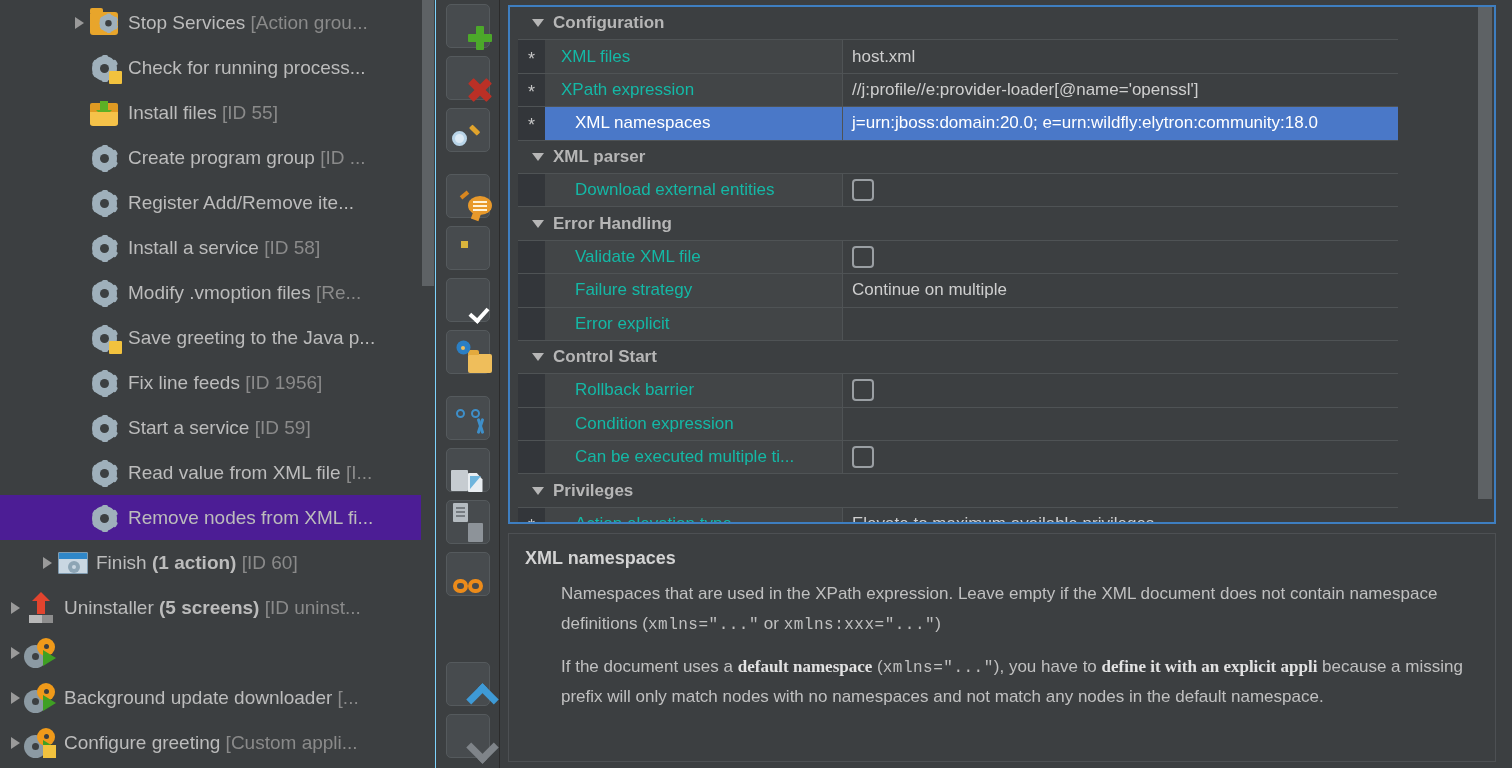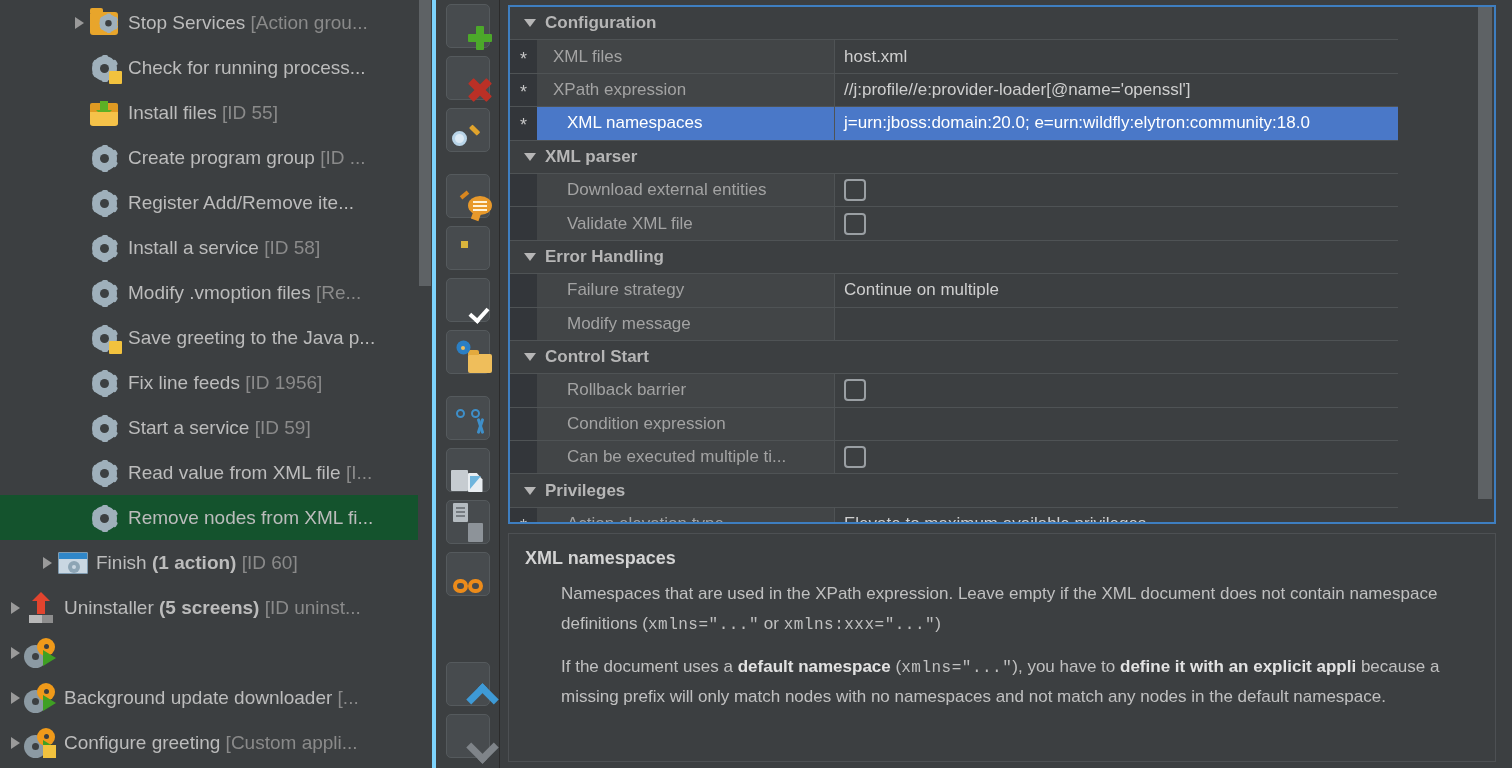--- a/index.html
+++ b/index.html
@@ -9,33 +9,33 @@
     font-family: "Liberation Sans", sans-serif;
     overflow: hidden;
   }
   .app { position: relative; width: 1512px; height: 768px; display: flex; background: #3c3f41; }
 
   
   .tree-panel {
     position: relative;
     width: 436px; height: 768px;
     background: #3c3f41;
-    border-right: 4px solid #7dd3fc;
+    border-right: 1px solid #7dd3fc;
     overflow: hidden;
   }
   .tree-inner { position: relative; width: 436px; }
   .tree-row {
     position: relative;
     height: 45px;
     display: flex;
     align-items: center;
     padding-right: 4px;
     white-space: nowrap;
   }
-  .tree-row.selected { background: #14532d; }
+  .tree-row.selected { background: #4c1d95; }
   .tree-arrow {
     width: 22px; height: 45px;
     display: flex; align-items: center; justify-content: center;
     flex: 0 0 22px;
   }
   .tree-arrow .tri {
     width: 0; height: 0;
     border-left: 9px solid #9a9a9a;
     border-top: 6px solid transparent;
     border-bottom: 6px solid transparent;
@@ -361,21 +361,21 @@
 
   
   .props {
     position: absolute;
     left: 8px; top: 5px;
     width: 988px; height: 519px;
     border: 2px solid #3e7ec0;
     background: #3c3f41;
     overflow: hidden;
   }
-  .props-body { position: relative; width: 888px; }
+  .props-body { position: relative; width: 888px; padding-left: 8px; }
   .prow { display: flex; height: 33.4px; align-items: stretch; }
   .prow.group { background: #3c3f41; }
   .grp-cell {
     display: flex; align-items: center;
     width: 100%;
     border-bottom: 1px solid #4f5355;
     padding-left: 14px;
     gap: 9px;
   }
   .grp-tri {
@@ -394,21 +394,21 @@
     color: #c6c6c6; font-size: 18px; line-height: 1;
     padding-top: 4px;
   }
   .name-col {
     flex: 0 0 298px; width: 298px;
     display: flex; align-items: center;
     border-bottom: 1px solid #4f5355;
     border-right: 1px solid #4f5355;
     padding-left: 16px;
     background: #424547;
-    font-size: 17px; color: #a3a3a3;
+    font-size: 17px; color: #14b8a6;
     white-space: nowrap; overflow: hidden;
   }
   .name-col.indent { padding-left: 30px; }
   .val-col {
     flex: 1 1 auto;
     display: flex; align-items: center;
     border-bottom: 1px solid #4f5355;
     padding-left: 9px;
     background: #3c3f41;
     font-size: 17px; color: #cfcfcf;
@@ -447,21 +447,21 @@
     overflow: hidden;
   }
   .desc-title {
     font-size: 18px; font-weight: bold; color: #d3d3d3;
     margin-bottom: 10px;
   }
   .desc-body {
     font-size: 17px; color: #c0c0c0; line-height: 1.78; margin-left: 36px;
   }
   .desc-body p { margin-bottom: 12px; }
-  .desc-body b { color: #e2e2e2; font-weight: bold; }
+  .desc-body b { color: #e2e2e2; font-weight: bold; font-family: Liberation Serif, serif; }
   .mono { font-family: "Liberation Mono", monospace; font-size: 16px; letter-spacing: 0.5px; }
 </style>
 </head>
 <body>
 
 <div class="app">
 
   <div class="tree-panel">
     <div class="tree-inner" id="tree-list">
         <div class="tree-row">
@@ -763,41 +763,41 @@
               <span class="grp-label">XML parser</span>
             </div>
           </div>
           <div class="prow">
             <div class="star-col"></div>
             <div class="name-col indent">Download external entities</div>
             <div class="val-col">
               <span class="cbox"></span>
             </div>
           </div>
+          <div class="prow group">
+            <div class="grp-cell">
+              <span class="grp-tri"></span>
+              <span class="grp-label">Error Handling</span>
+            </div>
+          </div>
           <div class="prow">
             <div class="star-col"></div>
             <div class="name-col indent">Validate XML file</div>
             <div class="val-col">
               <span class="cbox"></span>
             </div>
           </div>
-          <div class="prow group">
-            <div class="grp-cell">
-              <span class="grp-tri"></span>
-              <span class="grp-label">Error Handling</span>
-            </div>
-          </div>
           <div class="prow">
             <div class="star-col"></div>
             <div class="name-col indent">Failure strategy</div>
             <div class="val-col">Continue on multiple</div>
           </div>
           <div class="prow">
             <div class="star-col"></div>
-            <div class="name-col indent">Modify message</div>
+            <div class="name-col indent">Error explicit</div>
             <div class="val-col"></div>
           </div>
           <div class="prow group">
             <div class="grp-cell">
               <span class="grp-tri"></span>
               <span class="grp-label">Control Start</span>
             </div>
           </div>
           <div class="prow">
             <div class="star-col"></div>

